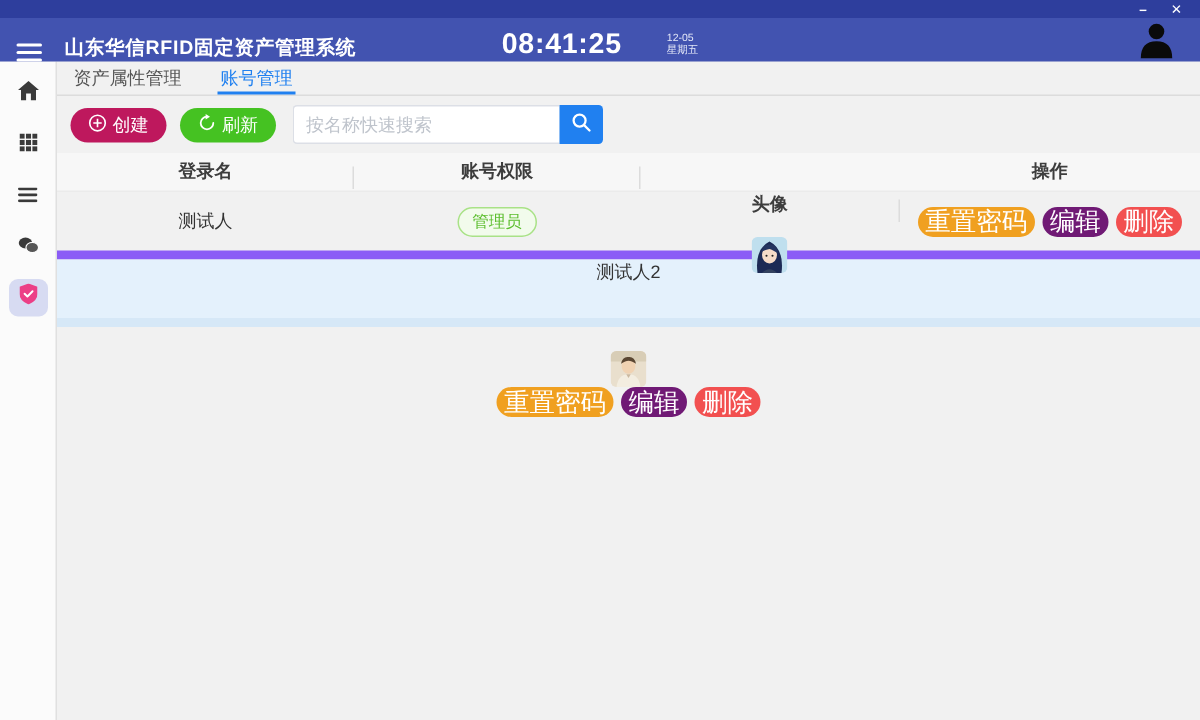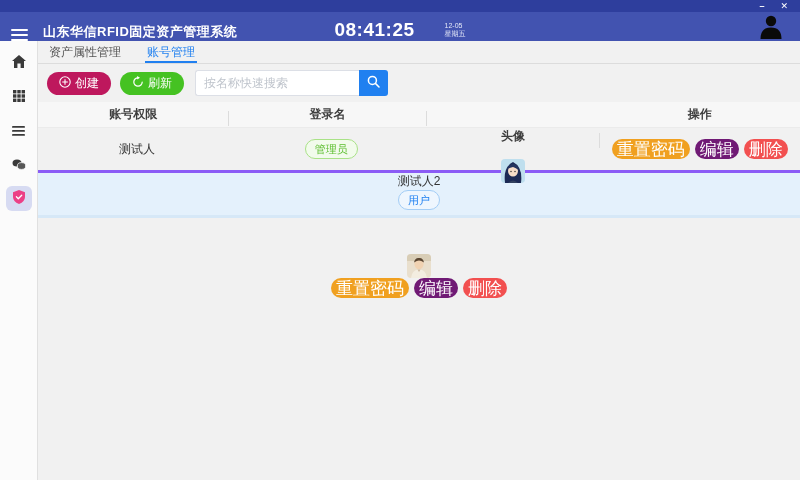--- a/index.html
+++ b/index.html
@@ -33,30 +33,30 @@
   .tabbar { height:23px; border-bottom:1px solid #dcdcdc; display:flex; gap:22px; padding-left:9px; align-items:flex-end; }
   .tab { font-size:12px; color:#555; display:flex; align-items:center; border-bottom:2px solid transparent; padding:0 2px; cursor:pointer; }
   .tab.active { color:#2080f0; border-bottom-color:#2080f0; }
 
   
   .toolbar { display:flex; align-items:center; padding:6px 0 6px 9px; gap:9px; }
   .pill-btn { height:23px; border:none; border-radius:12px; color:#fff; font-size:12px; display:inline-flex; align-items:center; gap:4px; padding:0 12px; cursor:pointer; font-family:inherit; }
   .btn-create { background:#be185d; }
   .btn-refresh { background:#45c222; }
   .searchwrap { display:flex; margin-left:2px; }
-  .search-input { width:164px; height:26px; border:1px solid #dcdfe6; border-right:none; border-radius:3px 0 0 3px; background:#fff; padding:0 8px; font-size:12px; color:#333; outline:none; font-family:Liberation Sans, sans-serif; }
+  .search-input { width:178px; height:26px; border:1px solid #dcdfe6; border-right:none; border-radius:3px 0 0 3px; background:#fff; padding:0 8px; font-size:12px; color:#333; outline:none; font-family:Liberation Sans, sans-serif; }
   .search-input::placeholder { color:#bfc4cc; }
   .search-btn { width:29px; height:26px; border:none; background:#2080f0; border-radius:0 3px 3px 0; display:flex; align-items:center; justify-content:center; cursor:pointer; }
 
   
   .thead { display:flex; height:26px; background:#f7f7f7; align-items:center; border-bottom:1px solid #ebebeb; }
   .th { font-size:12px; color:#3d3d3d; font-weight:bold; text-align:center; position:relative; }
   .th:not(:last-child)::after { content:""; position:absolute; right:0; top:5px; height:15px; width:1px; background:#dcdcdc; }
   .c1 { width:26%; } .c2 { width:25%; } .c3 { width:22.7%;margin-top:44px; } .c4 { width:26.3%; }
-  .trow { display:flex; height:45px; align-items:center; border-bottom:3px solid #8b5cf6; }
+  .trow { display:flex; height:45px; align-items:center; border-bottom:6px solid #8b5cf6; }
   .trow.selected { background:#e4f1fc; border-bottom-color:#d6e8f7;flex-direction:column; }
   .td { display:flex; align-items:center; justify-content:center; font-size:12px; color:#333; gap:5px; }
 
   .badge { display:inline-block; padding:2px 9px; font-size:11px; line-height:14px; border-radius:10px; border:1px solid; }
   .badge-green { color:#5cbe2e; background:#f2fbec; border-color:#a9e287; }
   .badge-blue  { color:#2080f0; background:#eef6fe; border-color:#a3cdf6; }
 
   .avatar-box { width:24px; height:24px; border-radius:4px; overflow:hidden; display:block; }
 
   .act { height:20px; border:none; border-radius:10px; color:#fff; font-size:17px; padding:0 5px; display:inline-flex; align-items:center; cursor:pointer; font-family:inherit; }
@@ -180,22 +180,22 @@
                 <circle cx="5.4" cy="5.4" r="4" fill="none" stroke="#fff" stroke-width="1.5"></circle>
                 <path d="M8.4 8.4 L12 12" stroke="#fff" stroke-width="1.5" stroke-linecap="round"></path>
               </svg>
           </span>
         </button>
       </div>
     </div>
 
     <div>
       <div class="thead">
+        <div class="th c1">登录名</div>
         <div class="th c2">账号权限</div>
-        <div class="th c1">登录名</div>
         <div class="th c3">头像</div>
         <div class="th c4">操作</div>
       </div>
 
       <div class="trow">
         <div class="td c1">测试人</div>
         <div class="td c2">
           <span class="badge badge-green">管理员</span>
         </div>
         <div class="td c3">
@@ -213,23 +213,20 @@
         </div>
         <div class="td c4">
           <button class="act act-orange">重置密码</button>
           <button class="act act-blue">编辑</button>
           <button class="act act-red">删除</button>
         </div>
       </div>
 
       <div class="trow selected">
         <div class="td c1">测试人2</div>
-        <div class="td c2">
-          <span class="badge badge-blue">用户</span>
-        </div>
         <div class="td c3">
           <span class="avatar-box">
             <svg width="24" height="24" viewBox="0 0 24 24">
               <rect width="24" height="24" fill="#e9dfcd"></rect>
               <rect x="0" y="0" width="24" height="7" fill="#d8cdb6"></rect>
               <ellipse cx="12" cy="10" rx="4.6" ry="5.2" fill="#f0d2b2"></ellipse>
               <path d="M7 8.5 Q8 3.5 12 4 Q16 3.5 17 8.5 Q14 6.5 12 6.5 Q10 6.5 7 8.5 Z" fill="#5a4632"></path>
               <path d="M4 24 Q5 15.5 12 15.5 Q19 15.5 20 24 Z" fill="#f3ede0"></path>
               <path d="M10.5 15.5 L12 18 L13.5 15.5 Z" fill="#cbb9a0"></path>
             </svg>

